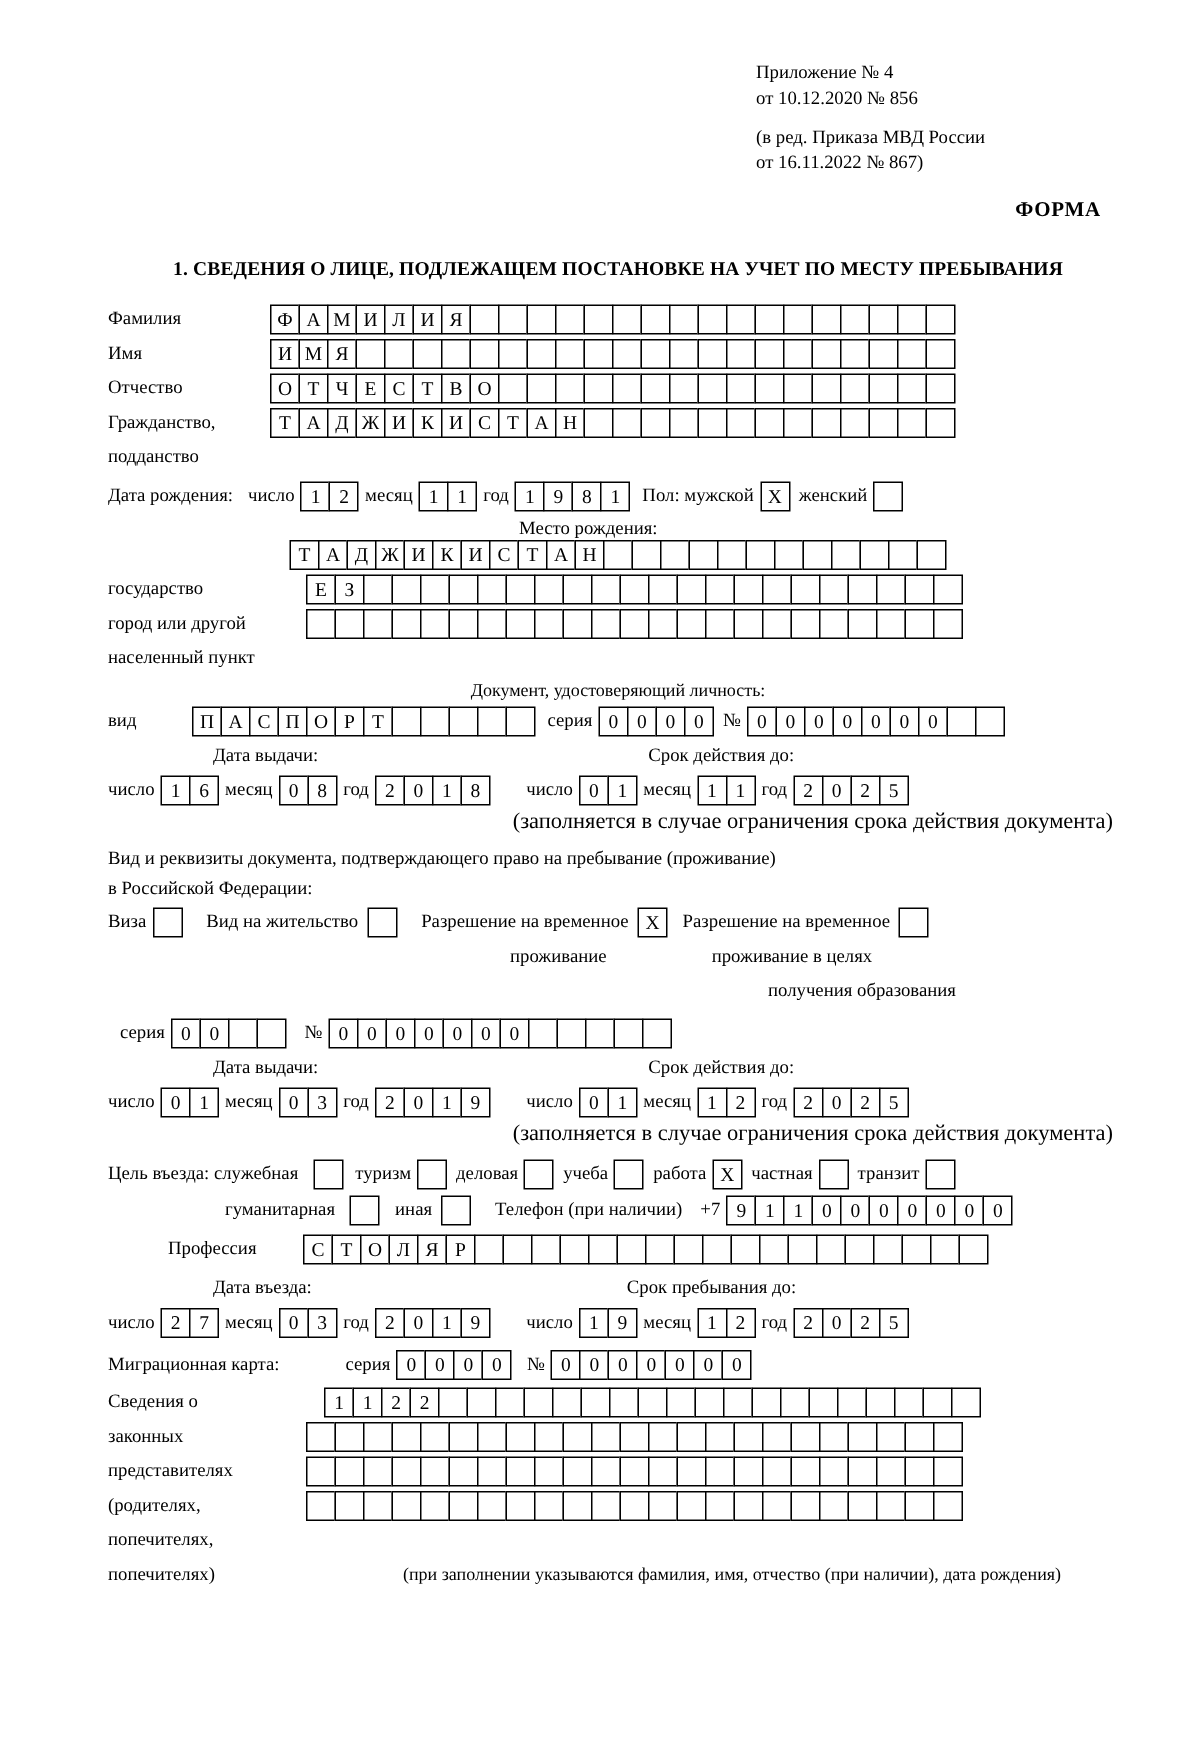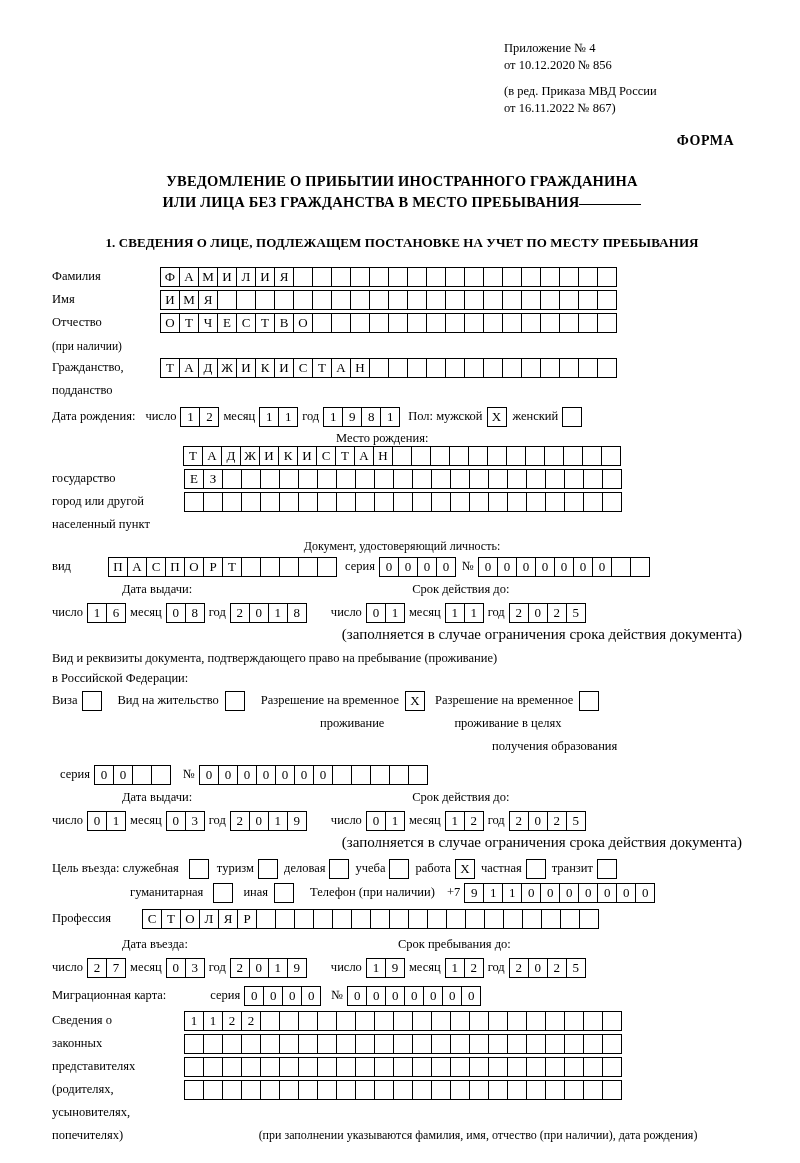--- a/index.html
+++ b/index.html
@@ -12,21 +12,21 @@
     height: 1163px;
     font-family: "Liberation Serif", serif;
     color: #000;
     position: relative;
   }
   .page {
     width: 800px;
     height: 1098px;
     position: relative;
     box-sizing: border-box;
-    padding: 40px 48px 10px 52px;
+    padding: 40px 48px 10px 72px;
   }
   .header-block {
     text-align: left;
     font-size: 12.5px;
     line-height: 1.35;
     width: 230px;
     margin-left: auto;
     margin-right: 18px;
   }
   .header-block .sub {
@@ -144,24 +144,20 @@
 
   <div class="header-block">
     <div>Приложение № 4</div>
     <div>от 10.12.2020 № 856</div>
     <div class="sub">(в ред. Приказа МВД России</div>
     <div>от 16.11.2022 № 867)</div>
   </div>
 
   <div class="forma">ФОРМА</div>
 
-  <div class="title">
-    <div>УВЕДОМЛЕНИЕ О ПРИБЫТИИ ИНОСТРАННОГО ГРАЖДАНИНА</div>
-    <div><span>ИЛИ ЛИЦА БЕЗ ГРАЖДАНСТВА В МЕСТО ПРЕБЫВАНИЯ</span><span class="underline-tail"></span></div>
-  </div>
 
   <div class="section-title">1. СВЕДЕНИЯ О ЛИЦЕ, ПОДЛЕЖАЩЕМ ПОСТАНОВКЕ НА УЧЕТ ПО МЕСТУ ПРЕБЫВАНИЯ</div>
 
   <div class="form-area">
 
     <div class="row">
       <span class="lbl left-label-col">Фамилия</span>
       <span class="boxes" id="b-surname">
           <span class="bx">Ф</span>
           <span class="bx">А</span>
@@ -241,23 +237,20 @@
           <span class="bx"></span>
           <span class="bx"></span>
           <span class="bx"></span>
           <span class="bx"></span>
           <span class="bx"></span>
           <span class="bx"></span>
           <span class="bx"></span>
           <span class="bx"></span>
           <span class="bx"></span>
         </span>
-    </div>
-    <div class="row row-tight">
-      <span class="lbl left-label-col small-note">(при наличии)</span>
     </div>
 
     <div class="row">
       <span class="lbl left-label-col">Гражданство,</span>
       <span class="boxes" id="b-citizenship">
           <span class="bx">Т</span>
           <span class="bx">А</span>
           <span class="bx">Д</span>
           <span class="bx">Ж</span>
           <span class="bx">И</span>
@@ -606,21 +599,21 @@
           <span class="bx">0</span>
           <span class="bx">0</span>
           <span class="bx">0</span>
           <span class="bx">0</span>
           <span class="bx">0</span>
           <span class="bx">0</span>
           <span class="bx">0</span>
         </span>
     </div>
 
-    <div class="row" style="margin-top:6px;">
+    <div class="row" style="margin-top:6px;margin-left:40px;">
       <span class="lbl" style="width:90px;display:inline-block;">Профессия</span>
       <span class="boxes" id="b-profession">
           <span class="bx">С</span>
           <span class="bx">Т</span>
           <span class="bx">О</span>
           <span class="bx">Л</span>
           <span class="bx">Я</span>
           <span class="bx">Р</span>
           <span class="bx"></span>
           <span class="bx"></span>
@@ -700,21 +693,21 @@
           <span class="bx">0</span>
           <span class="bx">0</span>
           <span class="bx">0</span>
           <span class="bx">0</span>
           <span class="bx">0</span>
           <span class="bx">0</span>
           <span class="bx">0</span>
         </span>
     </div>
 
-    <div class="row" style="margin-top:5px;">
+    <div class="row" style="margin-top:5px;gap:12px;">
       <span class="lbl label-col-132">Сведения о</span>
       <span class="boxes" id="b-legal1">
           <span class="bx">1</span>
           <span class="bx">1</span>
           <span class="bx">2</span>
           <span class="bx">2</span>
           <span class="bx"></span>
           <span class="bx"></span>
           <span class="bx"></span>
           <span class="bx"></span>
@@ -813,21 +806,21 @@
           <span class="bx"></span>
           <span class="bx"></span>
           <span class="bx"></span>
           <span class="bx"></span>
           <span class="bx"></span>
           <span class="bx"></span>
           <span class="bx"></span>
         </span>
     </div>
     <div class="row">
-      <span class="lbl label-col-132">усыновителях,</span>
+      <span class="lbl label-col-132">попечителях,</span>
     </div>
     <div class="row">
       <span class="lbl label-col-132">попечителях)</span>
       <span class="bottom-note" style="flex:1; margin-top:0; padding-left:20px;">(при заполнении указываются фамилия, имя, отчество (при наличии), дата рождения)</span>
     </div>
 
   </div>
 </div>
 
 </body></html>

